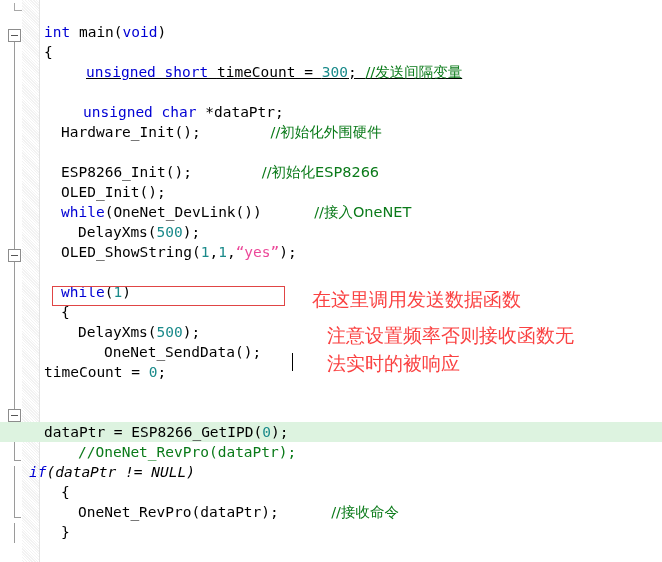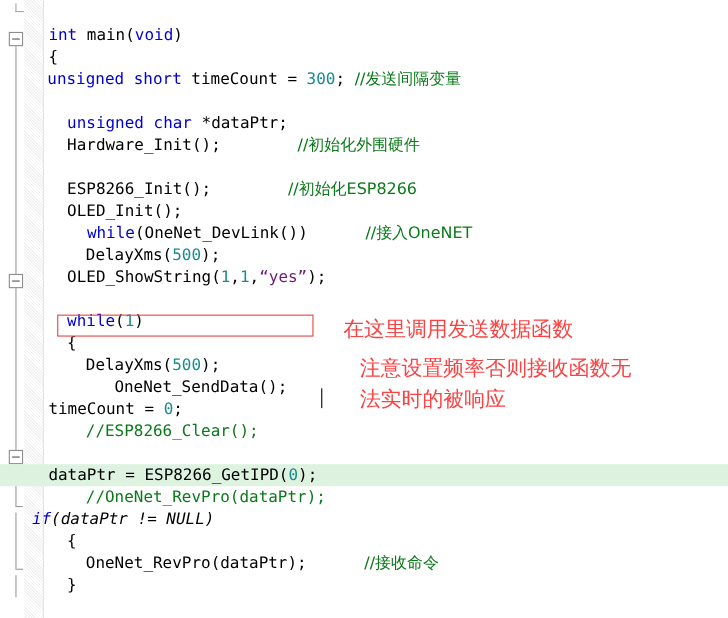--- a/index.html
+++ b/index.html
@@ -122,21 +122,21 @@
     padding-left: 44px;
   }
   .hl-line {
     background: #ddf3e0;
   }
 
   
   .kw    { color: #0000d4; }
   .num   { color: #1a8a8a; }
   .cmt   { color: #0a7a19; }
-  .str   { color: #701a75; }
+  .str   { color: #ec4899; }
   .plain { color: #000000; }
 
   
   .cjk { font-family: "DejaVu Sans", "Liberation Sans", sans-serif; }
 
   
   .redbox {
     position: absolute;
     border: 1px solid #e04545;
     box-sizing: border-box;
@@ -176,37 +176,36 @@
       <div class="fold-box" style="top: 29px;"></div>
       <div class="fold-box" style="top: 249px;"></div>
       <div class="fold-box" style="top: 409px;"></div>
       <div class="fold-tick" style="top: 460px;"></div>
       <div class="fold-tick" style="top: 517px;"></div>
     </div>
 
   <div class="code" id="code-layer">
       <div class="line" style="top: 22px;"><span class="txt" style="padding-left: 44px;"><span class="kw">int </span><span class="plain">main(</span><span class="kw">void</span><span class="plain">)</span></span></div>
       <div class="line" style="top: 42px;"><span class="txt" style="padding-left: 44px;"><span class="plain">{</span></span></div>
-      <div class="line" style="top: 62px;"><span class="txt" style="padding-left: 43px;"><span class="kw">unsigned short </span><span class="plain">timeCount = </span><span class="num">300</span><span class="plain">; </span><span class="cmt cjk">//发送间隔变量</span></span></div>
+      <div class="line" style="top: 62px;"><span class="txt" style="padding-left: 86px; text-decoration: underline;"><span class="kw">unsigned short </span><span class="plain">timeCount = </span><span class="num">300</span><span class="plain">; </span><span class="cmt cjk">//发送间隔变量</span></span></div>
       <div class="line" style="top: 82px;"><span class="txt" style="padding-left: 44px;"></span></div>
-      <div class="line" style="top: 102px;"><span class="txt" style="padding-left: 61px;"><span class="kw">unsigned char </span><span class="plain">*dataPtr;</span></span></div>
+      <div class="line" style="top: 102px;"><span class="txt" style="padding-left: 83px;"><span class="kw">unsigned char </span><span class="plain">*dataPtr;</span></span></div>
       <div class="line" style="top: 122px;"><span class="txt" style="padding-left: 61px; text-align: right;"><span class="plain">Hardware_Init();        </span><span class="cmt cjk">//初始化外围硬件</span></span></div>
       <div class="line" style="top: 142px;"><span class="txt" style="padding-left: 44px;"></span></div>
       <div class="line" style="top: 162px;"><span class="txt" style="padding-left: 61px;"><span class="plain">ESP8266_Init();        </span><span class="cmt cjk">//初始化ESP8266</span></span></div>
       <div class="line" style="top: 182px;"><span class="txt" style="padding-left: 61px;"><span class="plain">OLED_Init();</span></span></div>
-      <div class="line" style="top: 202px;"><span class="txt" style="padding-left: 79px;"><span class="kw">while</span><span class="plain">(OneNet_DevLink())      </span><span class="cmt cjk">//接入OneNET</span></span></div>
+      <div class="line" style="top: 202px;"><span class="txt" style="padding-left: 61px;"><span class="kw">while</span><span class="plain">(OneNet_DevLink())      </span><span class="cmt cjk">//接入OneNET</span></span></div>
       <div class="line" style="top: 222px;"><span class="txt" style="padding-left: 78px;"><span class="plain">DelayXms(</span><span class="num">500</span><span class="plain">);</span></span></div>
       <div class="line" style="top: 242px;"><span class="txt" style="padding-left: 61px;"><span class="plain">OLED_ShowString(</span><span class="num">1</span><span class="plain">,</span><span class="num">1</span><span class="plain">,</span><span class="str">“yes”</span><span class="plain">);</span></span></div>
       <div class="line" style="top: 262px;"><span class="txt" style="padding-left: 44px;"></span></div>
       <div class="line" style="top: 282px;"><span class="txt" style="padding-left: 61px;"><span class="kw">while</span><span class="plain">(</span><span class="num">1</span><span class="plain">)</span></span></div>
       <div class="line" style="top: 302px;"><span class="txt" style="padding-left: 61px;"><span class="plain">{</span></span></div>
       <div class="line" style="top: 322px;"><span class="txt" style="padding-left: 78px;"><span class="plain">DelayXms(</span><span class="num">500</span><span class="plain">);</span></span></div>
       <div class="line" style="top: 342px; margin-left: 26px;"><span class="txt" style="padding-left: 78px;"><span class="plain">OneNet_SendData();</span></span></div>
       <div class="line" style="top: 362px;"><span class="txt" style=""><span class="plain">timeCount = </span><span class="num">0</span><span class="plain">;</span></span></div>
-      <div class="line" style="top: 382px;"><span class="txt" style="padding-left: 78px;"><span class="cmt">//ESP8266_Clear();</span></span></div>
       <div class="line" style="top: 402px;"><span class="txt" style="padding-left: 44px;"></span></div>
       <div class="line hl-line" style="top: 422px;"><span class="txt" style=""><span class="plain">dataPtr = ESP8266_GetIPD(</span><span class="num">0</span><span class="plain">);</span></span></div>
       <div class="line" style="top: 442px;"><span class="txt" style="padding-left: 78px;"><span class="cmt">//OneNet_RevPro(dataPtr);</span></span></div>
       <div class="line" style="top: 462px;"><span class="txt" style="padding-left: 29px; font-style: italic;"><span class="kw">if</span><span class="plain">(dataPtr != NULL)</span></span></div>
       <div class="line" style="top: 482px;"><span class="txt" style="padding-left: 61px;"><span class="plain">{</span></span></div>
       <div class="line" style="top: 502px;"><span class="txt" style="padding-left: 78px;"><span class="plain">OneNet_RevPro(dataPtr);      </span><span class="cmt cjk">//接收命令</span></span></div>
       <div class="line" style="top: 522px;"><span class="txt" style="padding-left: 61px;"><span class="plain">}</span></span></div>
       <div class="line" style="top: 542px;"><span class="txt" style="padding-left: 44px;"></span></div>
     </div>
 

